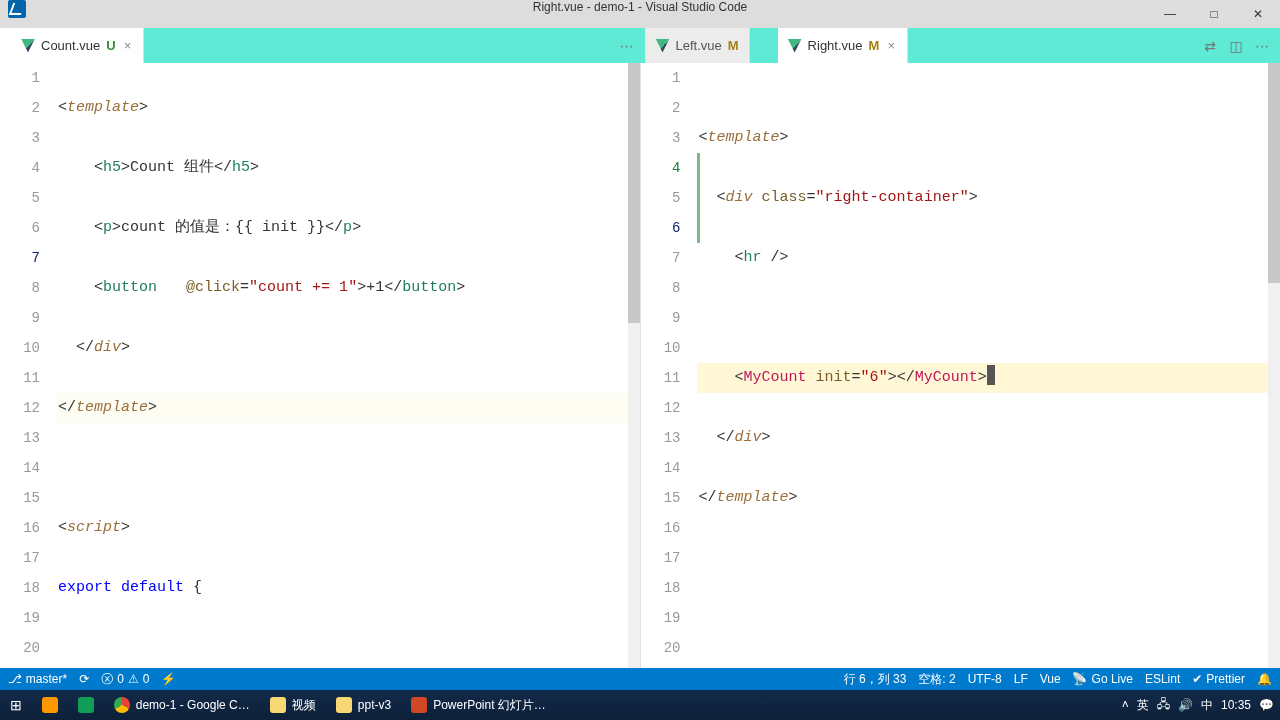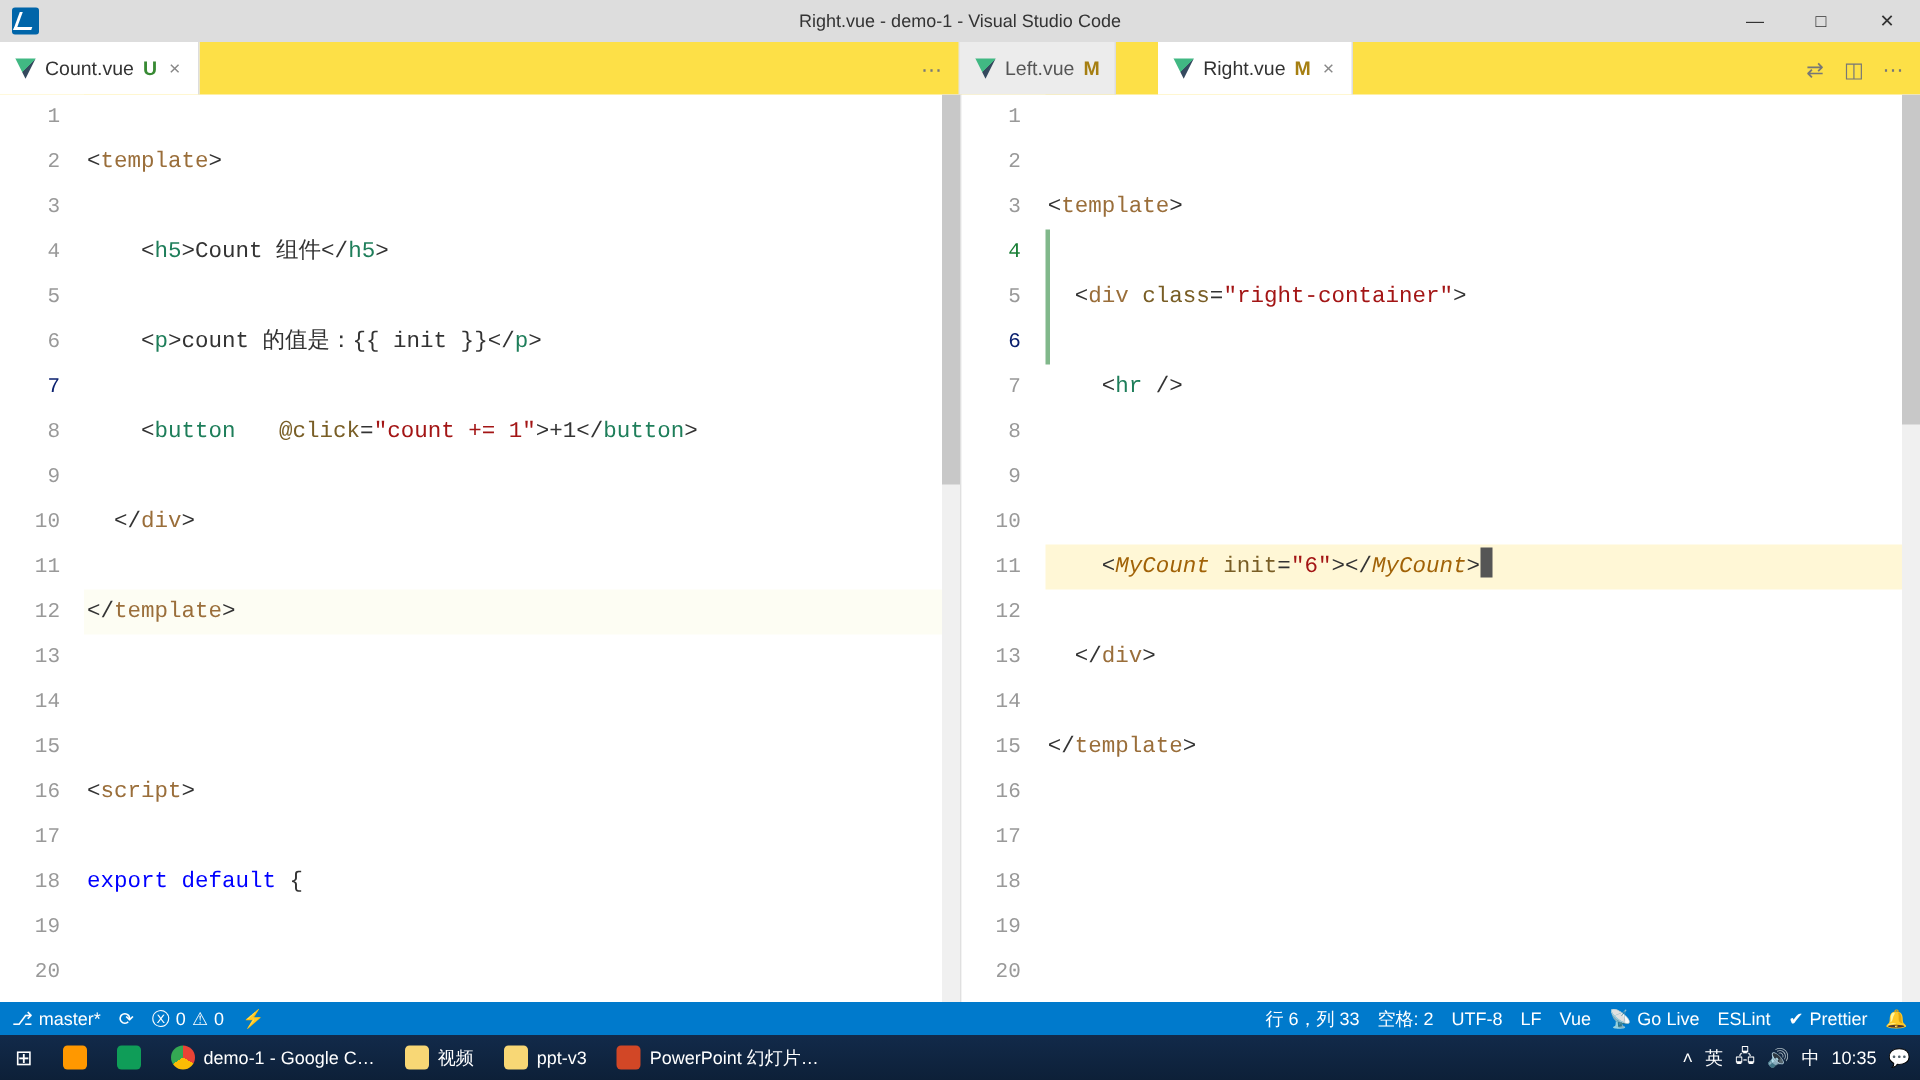--- a/index.html
+++ b/index.html
@@ -5,43 +5,44 @@
   * { margin: 0; padding: 0; box-sizing: border-box; }
   html, body {
     width: 1280px; height: 720px; overflow: hidden;
     font-family: "Segoe UI", Arial, sans-serif;
     background: #ffffff; color: #333;
     font-size: 13px;
   }
   
   .titlebar {
     height: 28px; background: #dddddd;
-    display: flex; align-items: center;
+    display: flex; align-items: flex-start;
     position: relative;
   }
   .titlebar .app-icon {
     width: 18px; height: 18px; margin-left: 8px;
     background: #0065A9; border-radius: 2px;
     position: relative;
   }
   .titlebar .app-icon::after{
     content:""; position:absolute; inset:3px;
     border:2px solid #fff; border-top:none; border-right:none;
     transform: skewX(-20deg);
   }
   .titlebar .title {
     position: absolute; left: 0; right: 0; text-align: center;
     font-size: 12px; color: #333;
   }
   .win-controls { margin-left: auto; display: flex; }
   .win-btn { width: 44px; height: 28px; display:flex; align-items:center; justify-content:center; color:#333; font-size:12px; }
   
   .tabs-row {
-    height: 35px; background: #fde047;
+    height: 35px; background: #5eead4;
     display: flex;
+    margin-left: 11px;
   }
   .pane-tabs { display:flex; align-items:stretch; flex:1; position:relative; }
   .pane-tabs.left { border-right: 1px solid #e5e5e5; }
   .tab {
     display:flex; align-items:center; gap:6px;
     padding: 0 10px; height:35px;
     background:#ececec; color:#555;
     font-size:13px;
     border-right:1px solid #ddd;
     cursor:pointer;
@@ -79,25 +80,25 @@
     font-size:15px; line-height:30px;
     white-space: pre; color:#333;
     position:relative;
   }
   .code .row { height:30px; padding-left:2px; position:relative; }
   .code .row.hl-soft { background:#fdfdf3; }
   .code .row.hl-gold { background:#fff7d6; }
   
   .t-punc   { color:#333; }
   .t-tag    { color:#1e7e5a;text-align:right; }          
-  .t-brown  { color:#9a6e3a; }          
+  .t-brown  { color:#9a6e3a;font-style:italic; }          
   .t-attr   { color:#795e26; }
   .t-str    { color:#a31515; }
   .t-kw     { color:#0000ff; }
-  .t-comp   { color:#a16207; font-style:italic; }
+  .t-comp   { color:#be185d; }
   .t-dir    { color:#795e26; margin-left:20px;}
   
   .git-bar { position:absolute; left:0; top:0; bottom:0; width:3px; }
   .git-seg { position:absolute; left:0; width:3px; background:#81b88b; }
   
   .ov-ruler { position:absolute; right:0; top:0; bottom:0; width:12px; background:#f0f0f0; }
   .ov-thumb { position:absolute; right:0; width:12px; background:#c8c8c8; }
   
   .statusbar {
     height:22px; background:#007acc; color:#fff;

